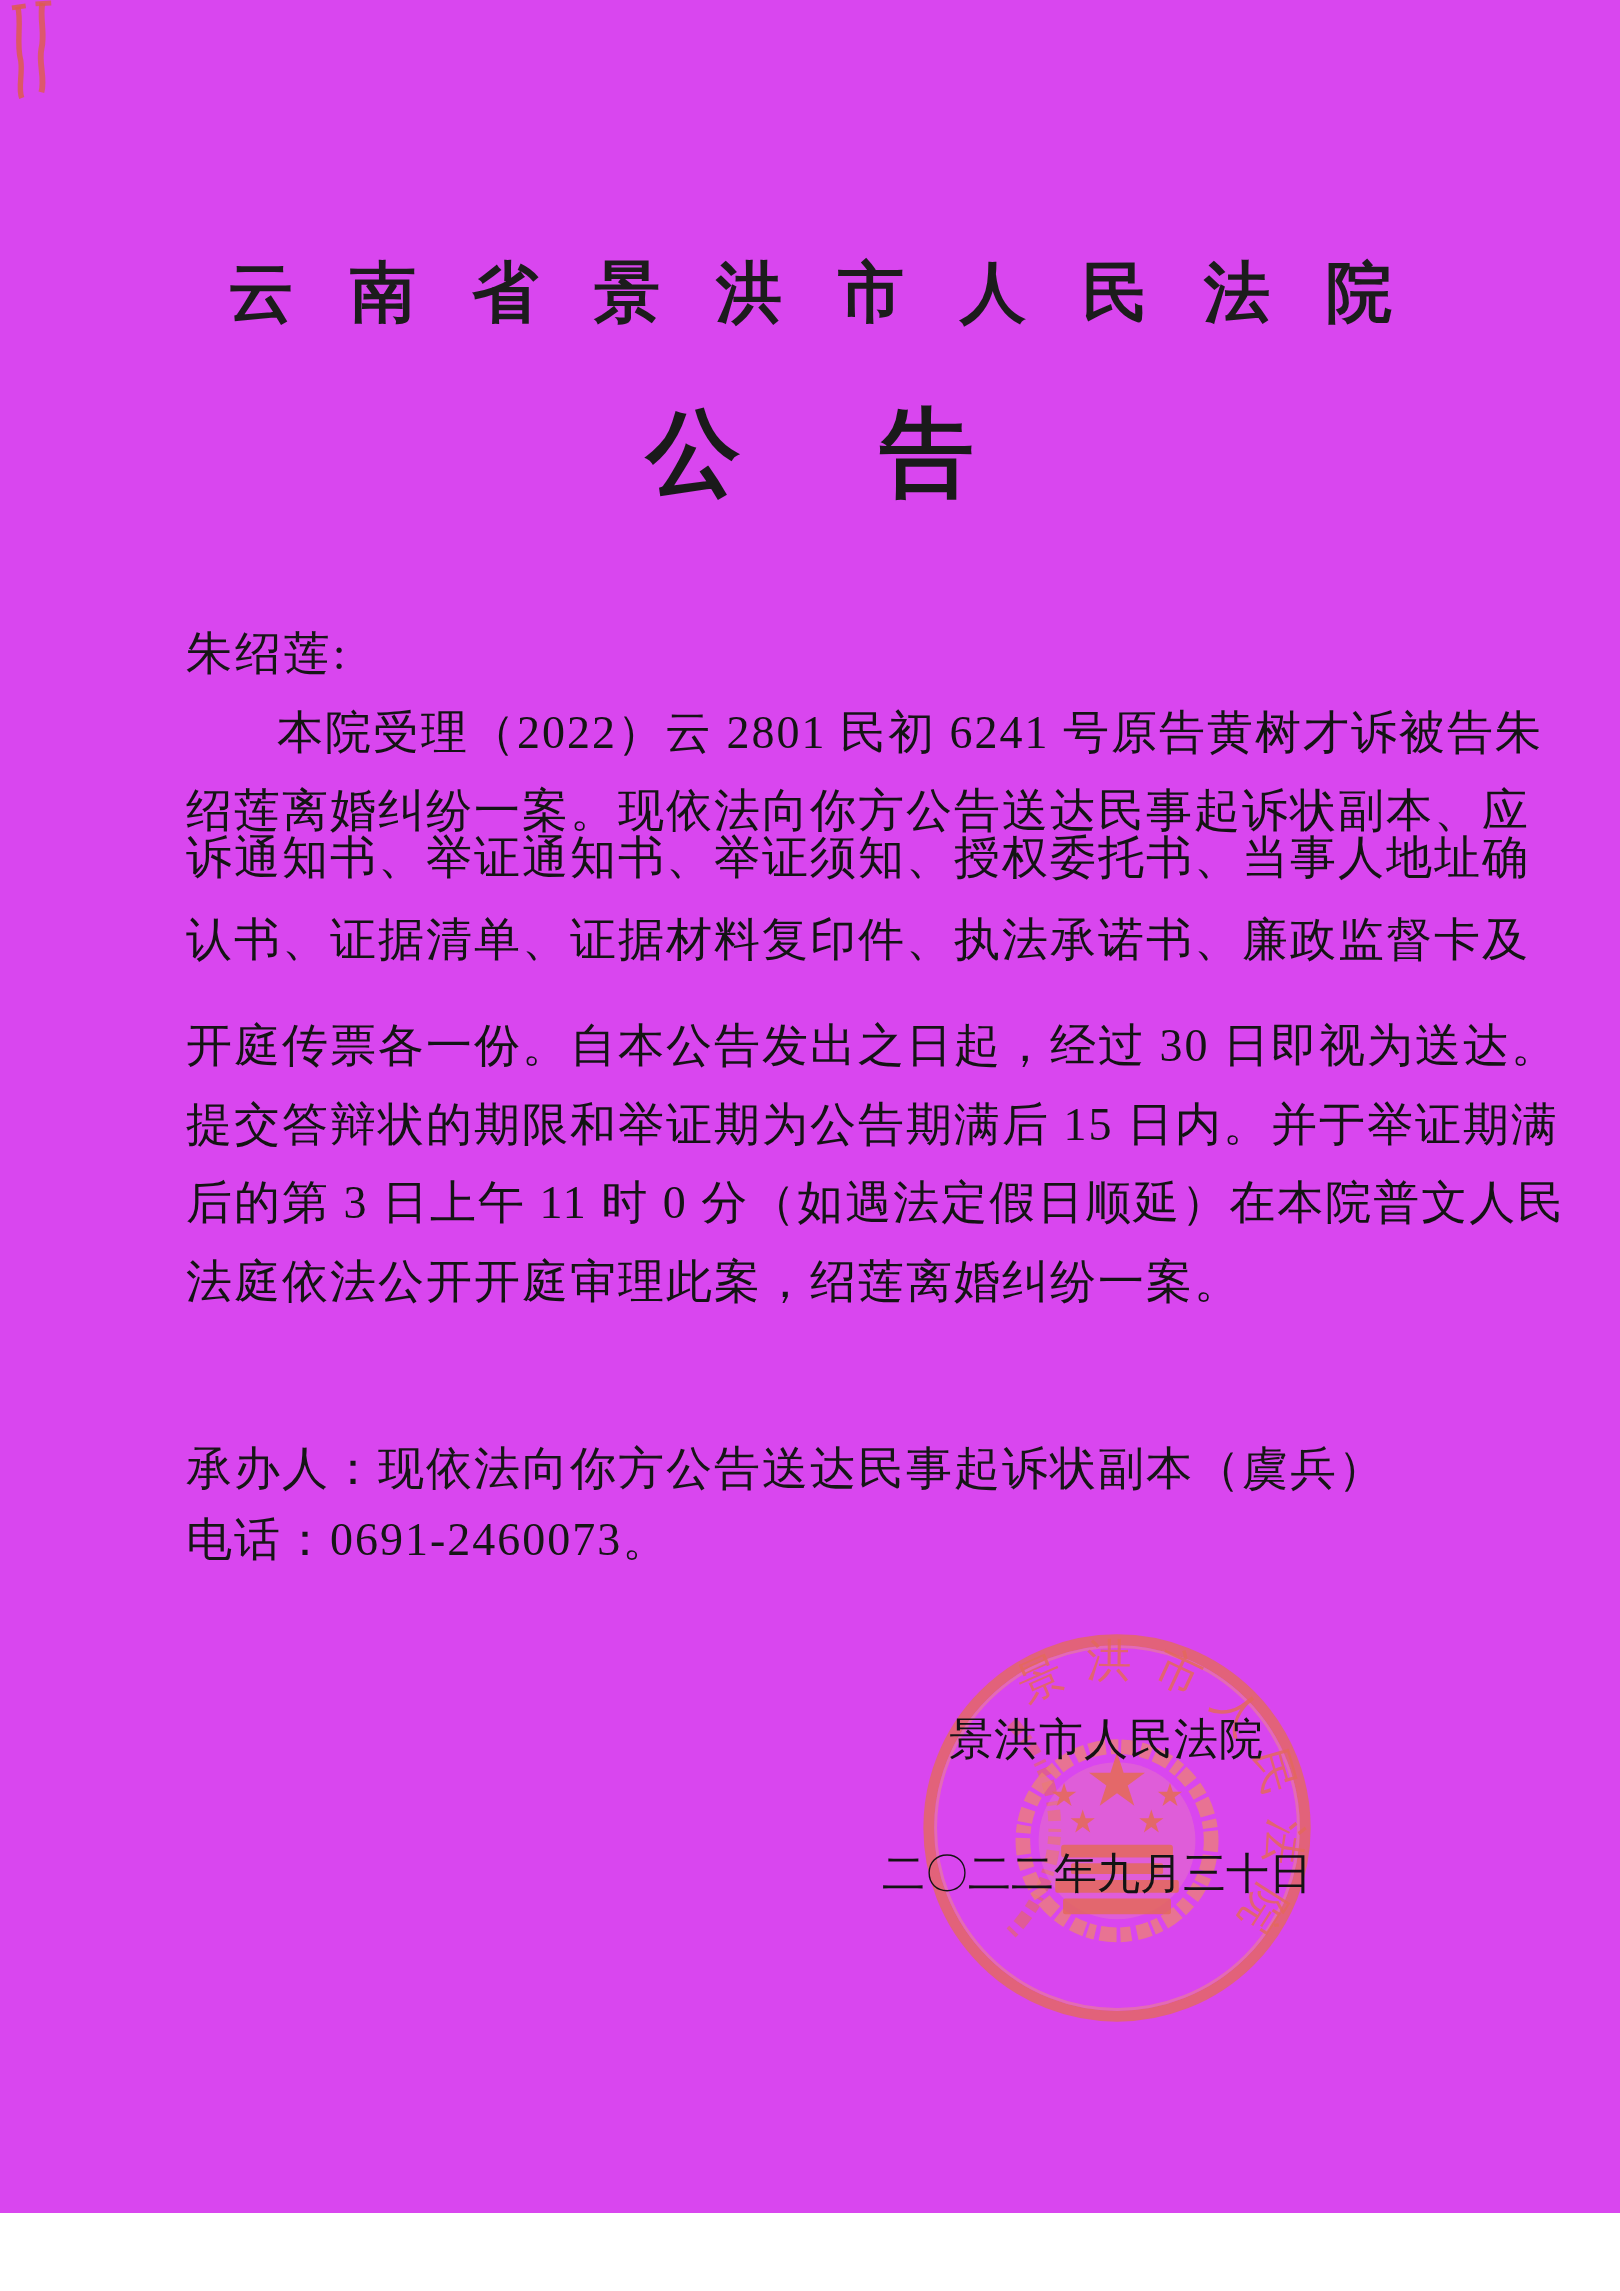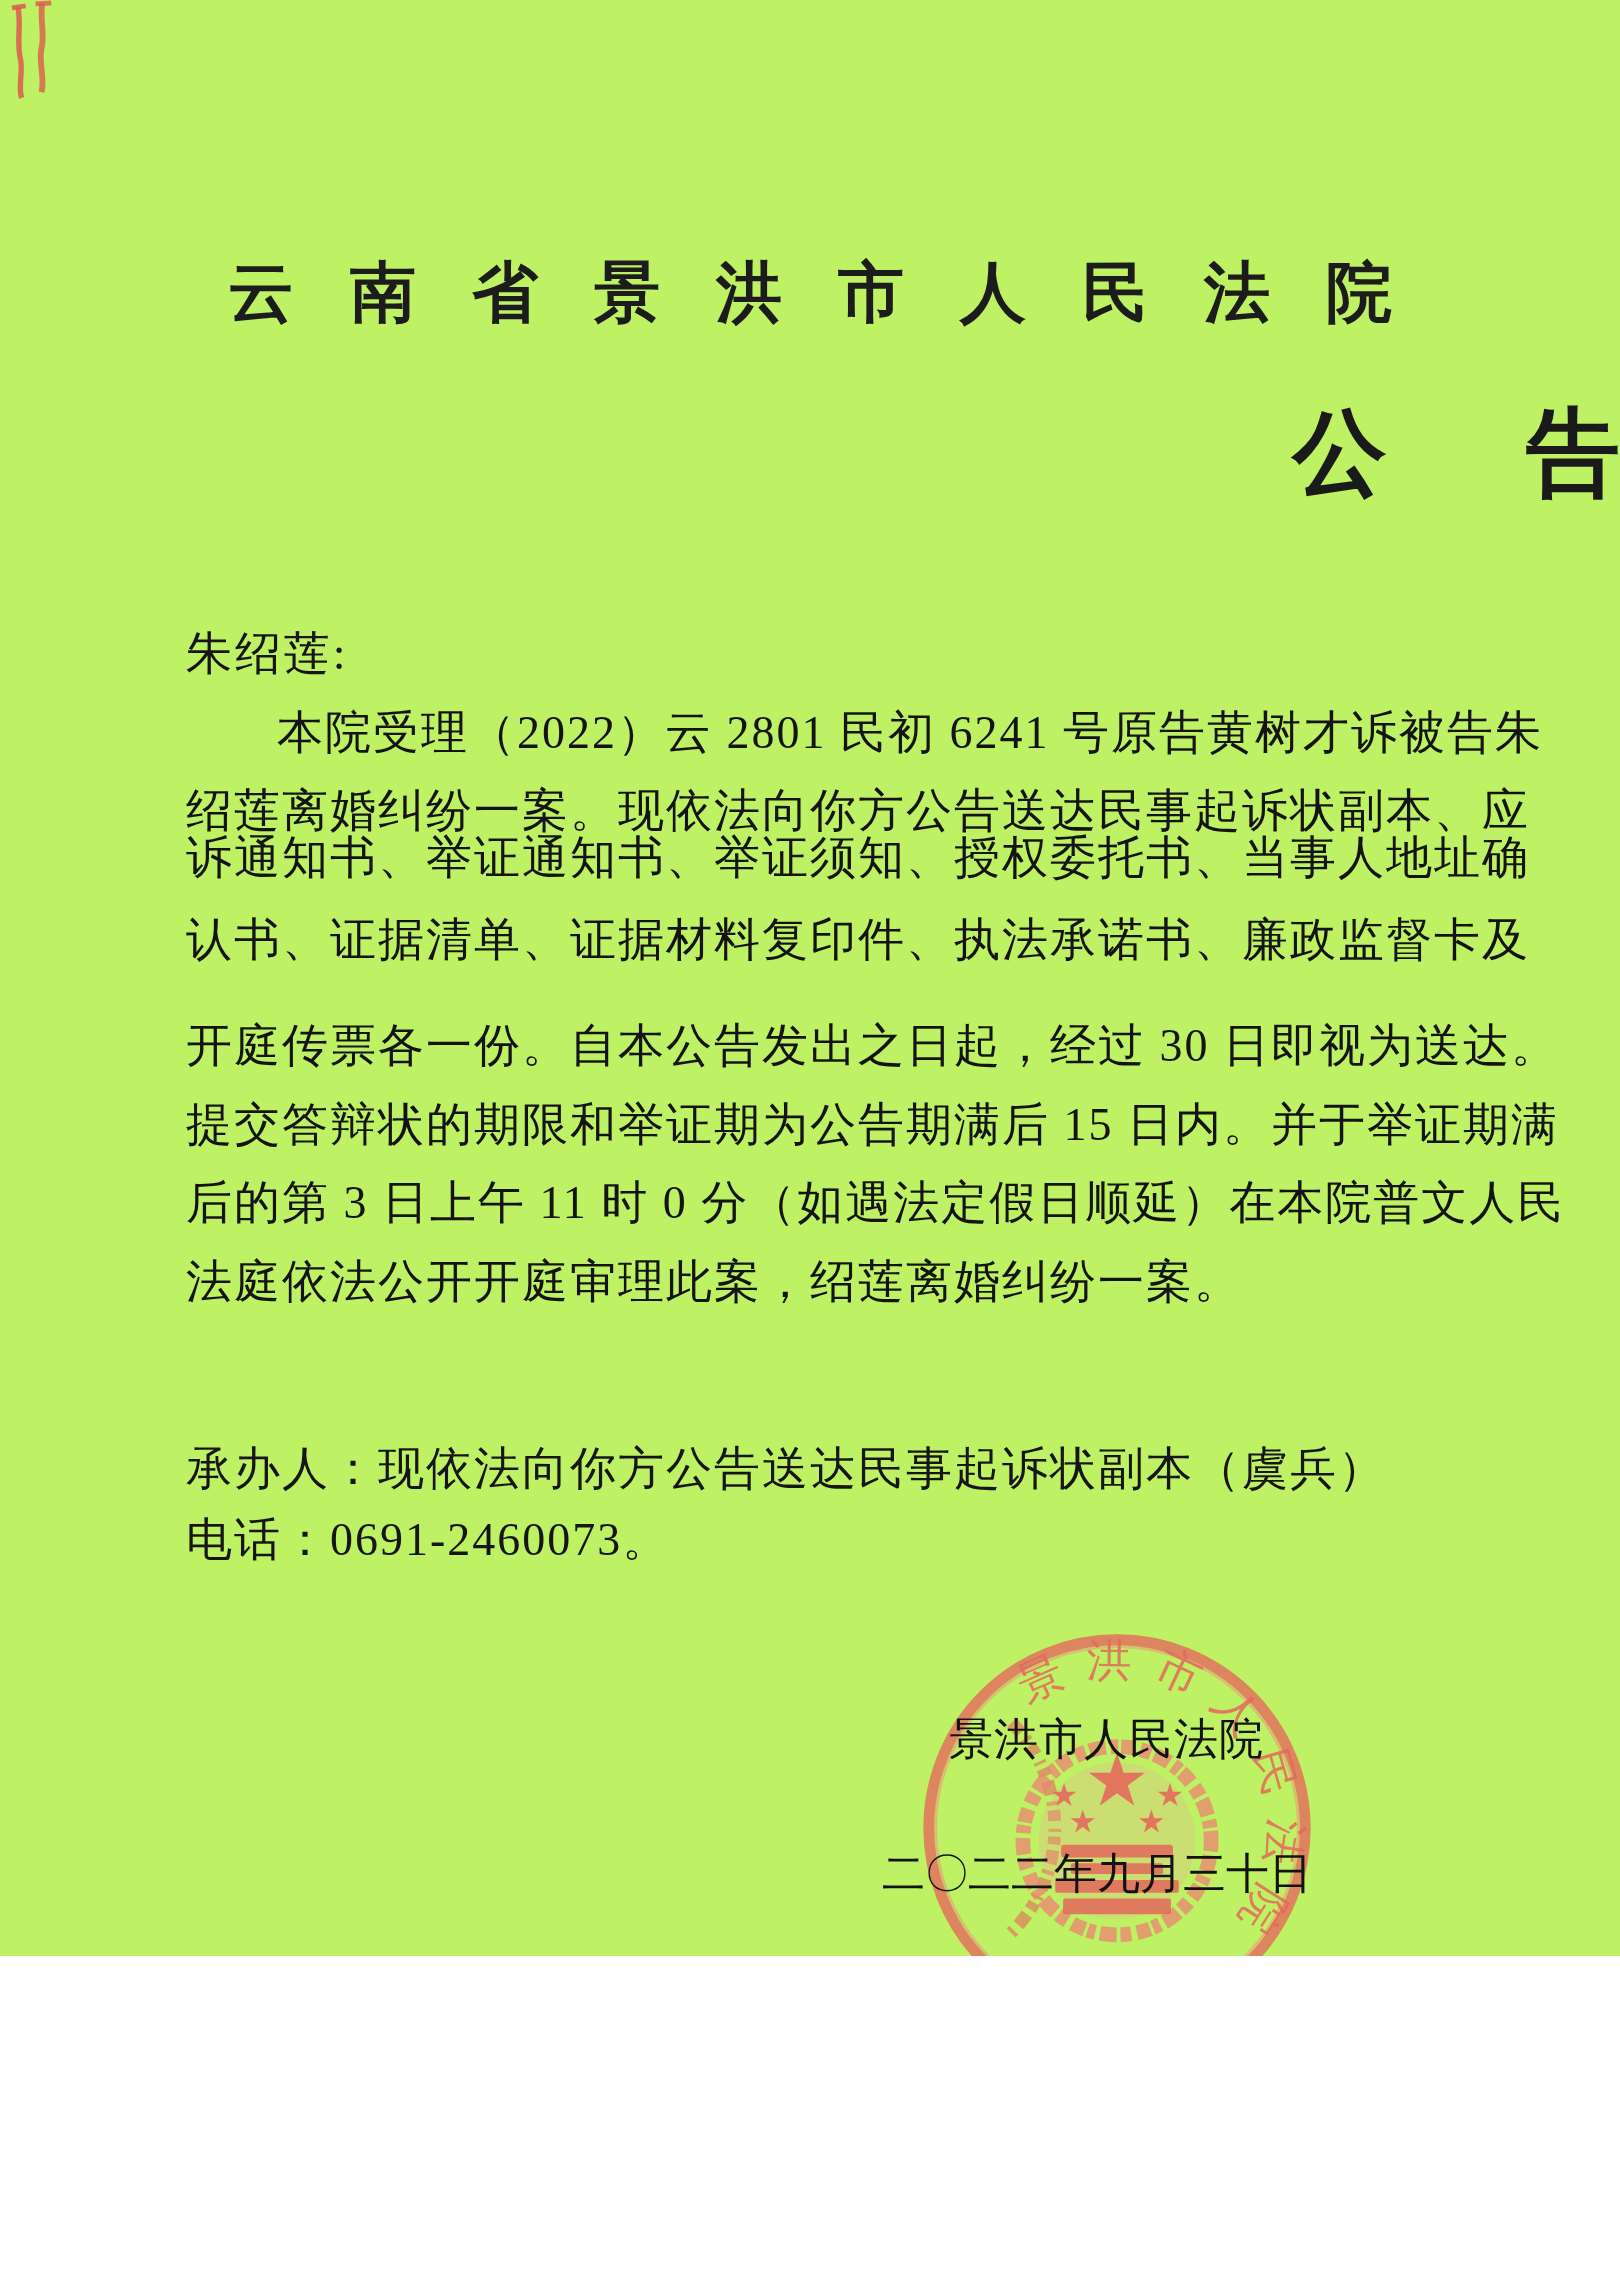--- a/index.html
+++ b/index.html
@@ -1,34 +1,34 @@
 <!DOCTYPE html>
 <html><head>
 <meta charset="utf-8">
 <style>
   html,body{margin:0;padding:0;background:#ffffff;}
   .page{
     position:relative;
-    width:1620px;height:1956px;
-    background:#bef264;
+    width:1620px;height:2213px;
+    background:#d946ef;
     overflow:hidden;
     font-family:"Liberation Serif","DejaVu Serif",serif;
     color:#161616;
   }
   .court-title{
     position:absolute;left:0;top:248px;width:1620px;
     text-align:center;
     font-size:66px;font-weight:bold;
     letter-spacing:56px;text-indent:56px;
     white-space:nowrap;
     color:#1c1c1c;
   }
   .notice-heading{
     position:absolute;left:0;top:390px;width:1620px;
-    text-align:right;
+    text-align:center;
     font-size:94px;font-weight:bold;
     word-spacing:116px;
     white-space:nowrap;
     color:#1a1a1a;
   }
   .salutation{
     position:absolute;left:186px;top:623px;
     font-size:46px;letter-spacing:2.9px;white-space:nowrap;
   }
   .bline{

